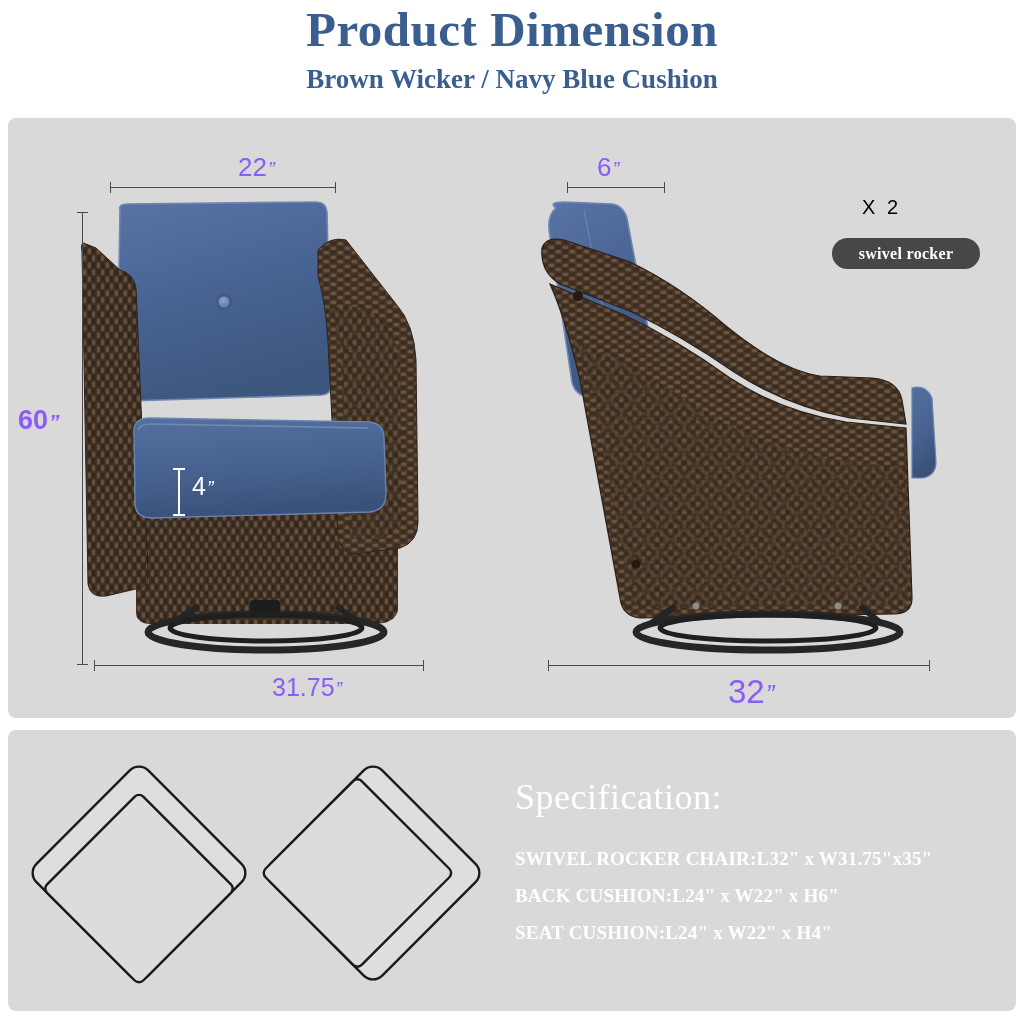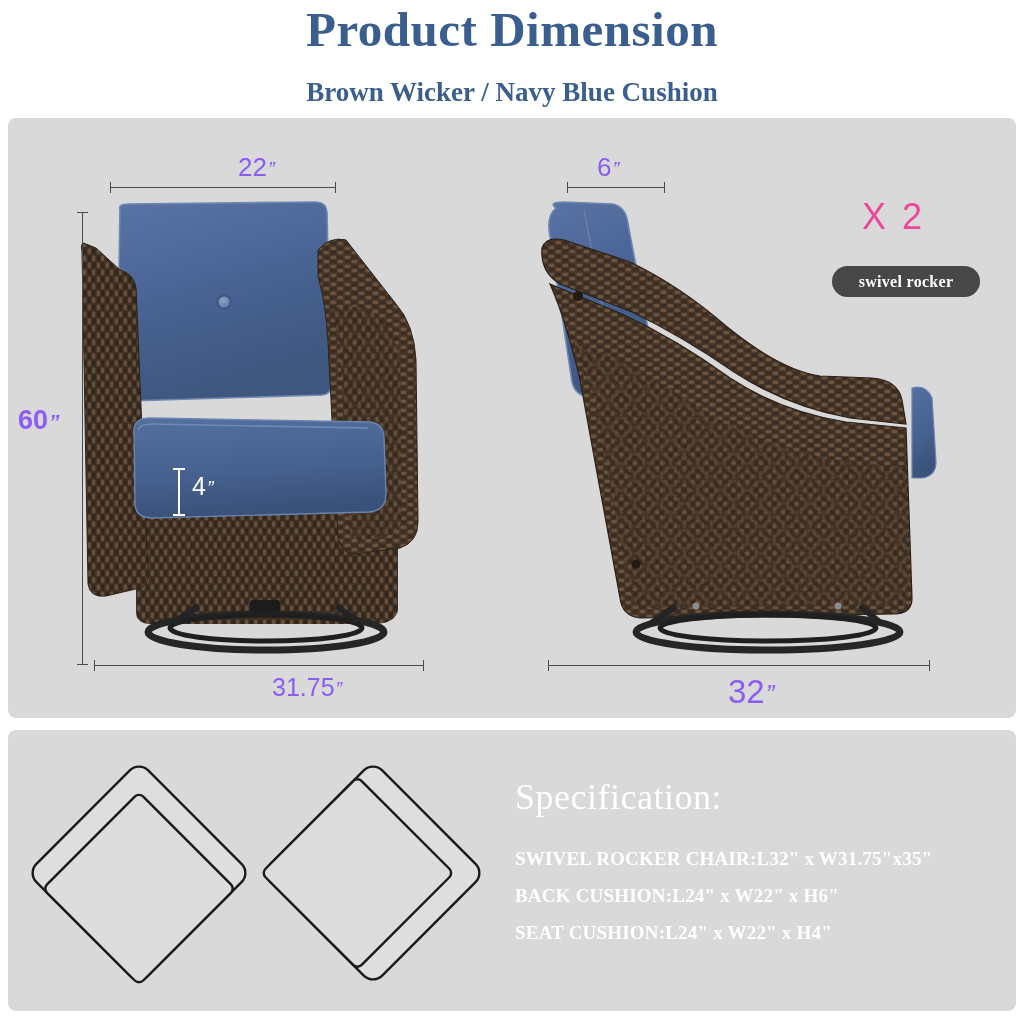--- a/index.html
+++ b/index.html
@@ -22,21 +22,21 @@
     letter-spacing:0.5px;
     margin:0;
     padding-top:4px;
     line-height:1.05;
   }
   .subtitle{
     font-family:"Liberation Serif", serif;
     font-weight:bold;
     font-size:27px;
     color:#3a5f8f;
-    margin:17px;
+    margin:4px;
     padding-top:6px;
     line-height:1.1;
   }
 
   
   .panel{
     position:absolute;
     background:#d9d9d9;
     border-radius:8px;
   }
@@ -77,28 +77,28 @@
   .dim-label-white{
     position:absolute;color:#ffffff;
     font-family:"Liberation Sans", sans-serif;
     white-space:nowrap;
   }
   .dim-label-white .pr{font-style:italic;font-size:0.78em;margin-left:1px;letter-spacing:-1px;}
 
   
   .x2{
     position:absolute;left:862px;top:196px;
-    font-size:36px;color:#ec4899;letter-spacing:3px;
+    font-size:20px;color:#000000;letter-spacing:3px;
     font-family:"Liberation Sans", sans-serif;
   }
   .pill{
     position:absolute;left:832px;top:238px;
     width:148px;height:31px;border-radius:16px;
     background:#474747;
-    display:flex;align-items:center;justify-content:center;margin-top:28px;
+    display:flex;align-items:center;justify-content:center;
   }
   .pill span{
     font-family:"Liberation Serif", serif;font-weight:bold;
     font-size:16px;color:#ffffff;letter-spacing:0.3px;
   }
 
   
   .spec-title{
     position:absolute;left:515px;top:776px;
     font-family:"Liberation Serif", serif;font-weight:normal;

